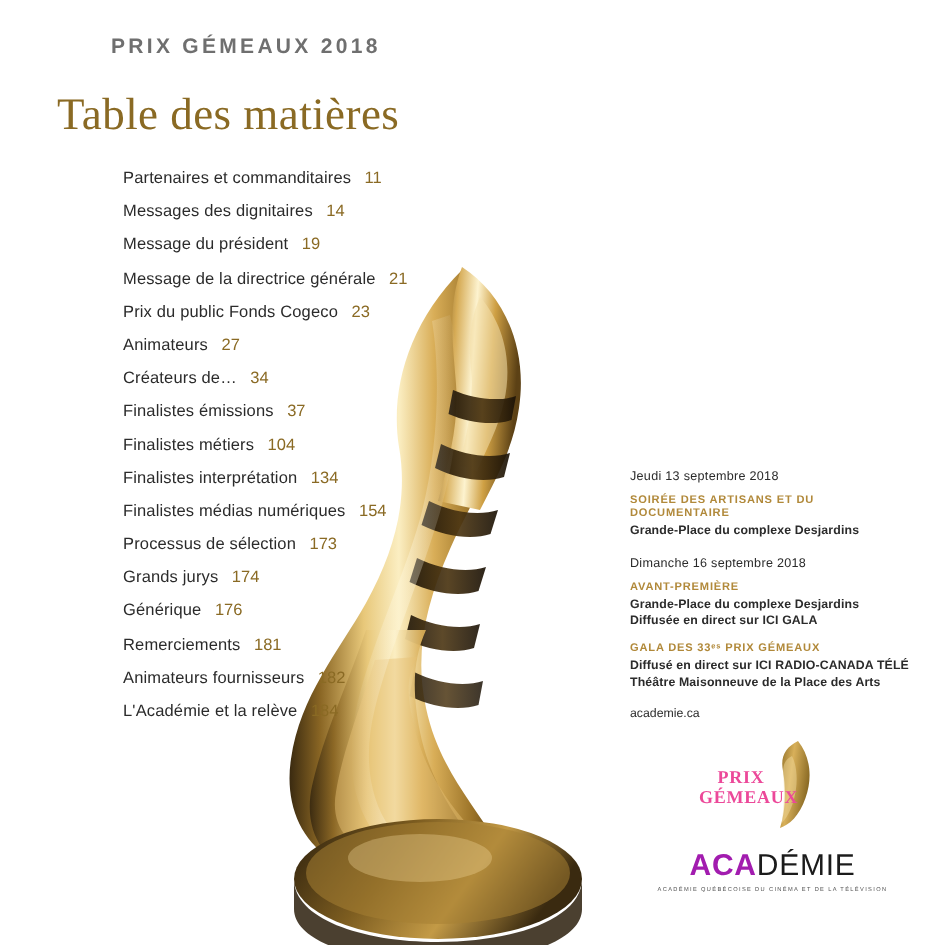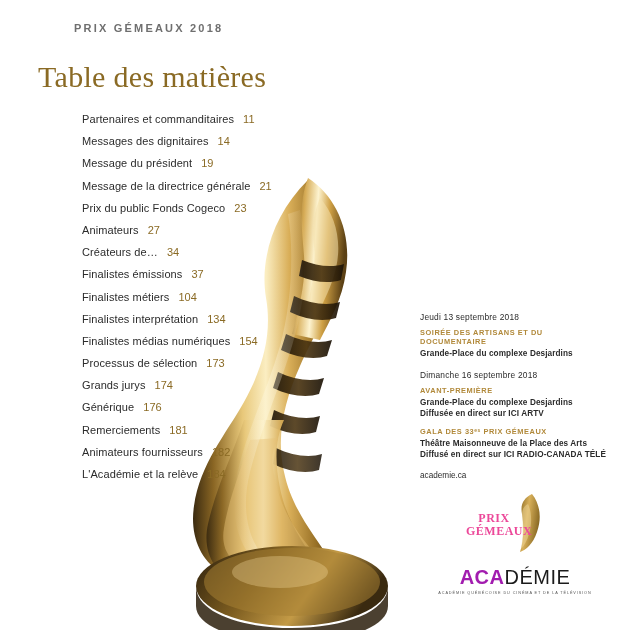--- a/index.html
+++ b/index.html
@@ -20,21 +20,21 @@
     height: 630px;
     background: #ffffff;
     overflow: hidden;
   }
 
   
   .eyebrow {
     position: absolute;
     left: 74px;
     top: 22px;
-    font-size: 11px;
+    font-size: 14px;
     letter-spacing: 2.2px;
     color: #6f6f6f;
     font-weight: 600;
   }
   .page-title {
     position: absolute;
     left: 38px;
     top: 60px;
     font-size: 30px;
     color: #8a6a24;
@@ -305,29 +305,29 @@
       <div class="info-head">SOIRÉE DES ARTISANS ET DU DOCUMENTAIRE</div>
       <div class="info-line">Grande-Place du complexe Desjardins</div>
     </div>
 
     <div class="info-gap"></div>
 
     <div>
       <div class="info-date">Dimanche 16 septembre 2018</div>
       <div class="info-head">AVANT-PREMIÈRE</div>
       <div class="info-line">Grande-Place du complexe Desjardins</div>
-      <div class="info-line">Diffusée en direct sur ICI ARTV</div>
+      <div class="info-line">Diffusée en direct sur ICI GALA</div>
     </div>
 
     <div class="info-gap-sm"></div>
 
     <div>
       <div class="info-head">GALA DES 33ᵉˢ PRIX GÉMEAUX</div>
+      <div class="info-line">Diffusé en direct sur ICI RADIO-CANADA TÉLÉ</div>
       <div class="info-line">Théâtre Maisonneuve de la Place des Arts</div>
-      <div class="info-line">Diffusé en direct sur ICI RADIO-CANADA TÉLÉ</div>
     </div>
 
     <div class="info-web">academie.ca</div>
   </div>
 
   <div class="logo-gemeaux">
     <svg width="80" height="62" viewBox="0 0 80 62" aria-hidden="true">
       <defs>
         <linearGradient id="lgGold" x1="0" y1="0" x2="1" y2="0.4">
           <stop offset="0%" stop-color="#8a6a24"></stop>

